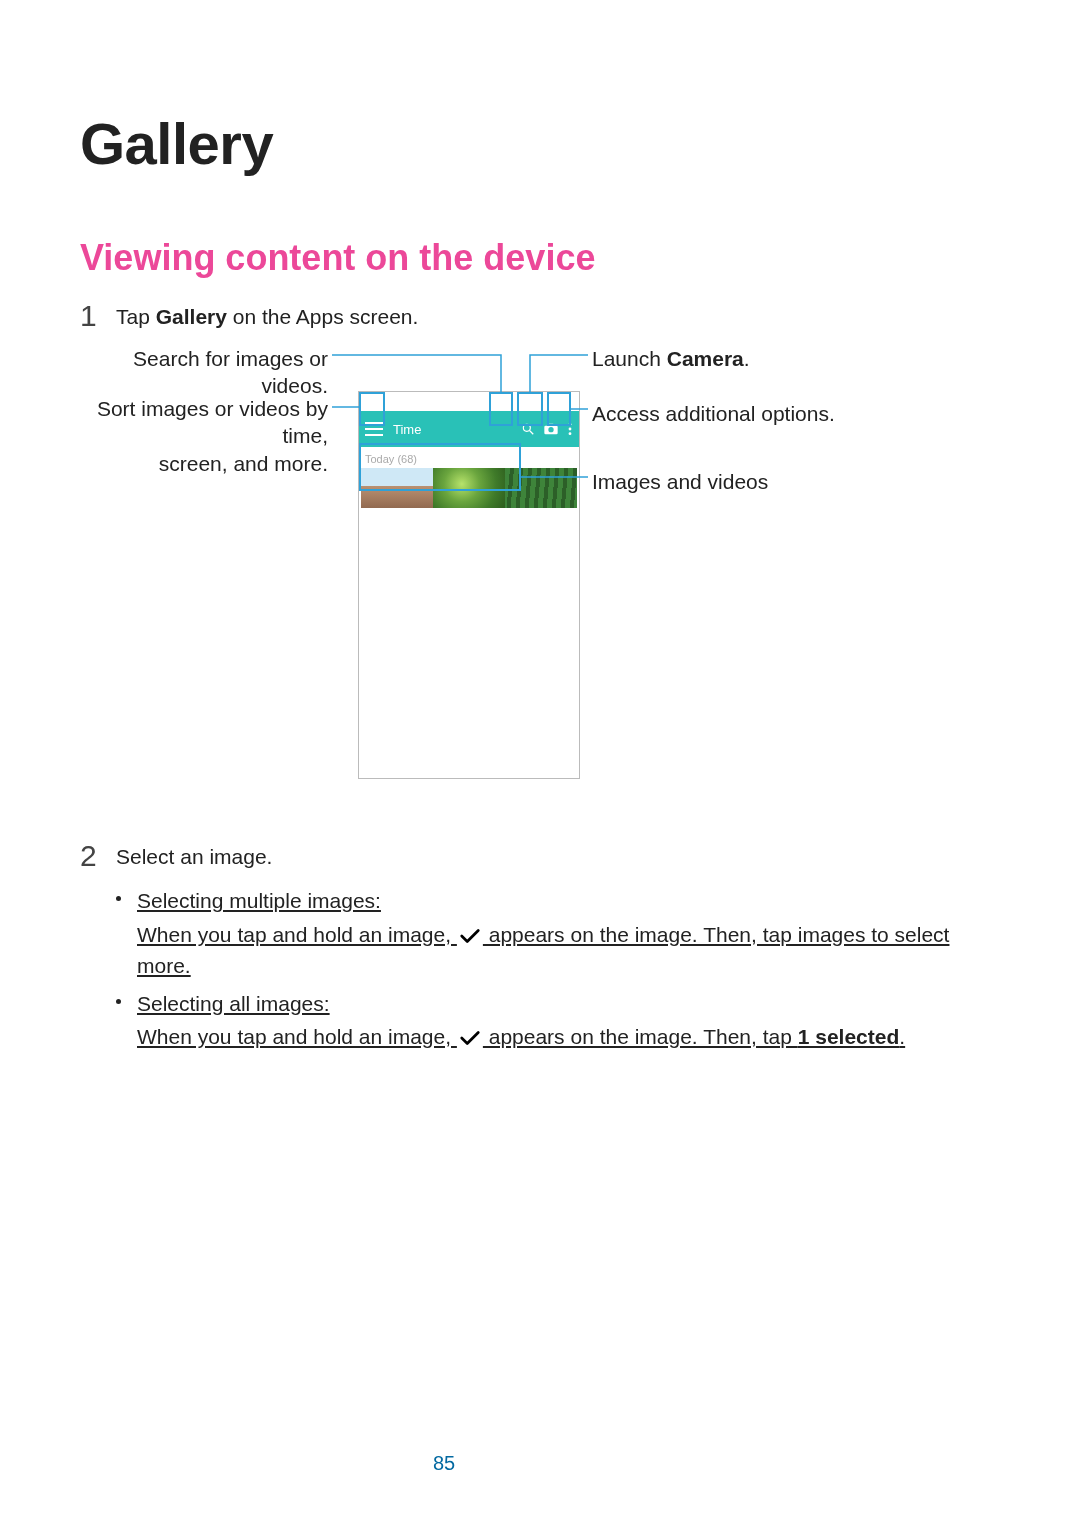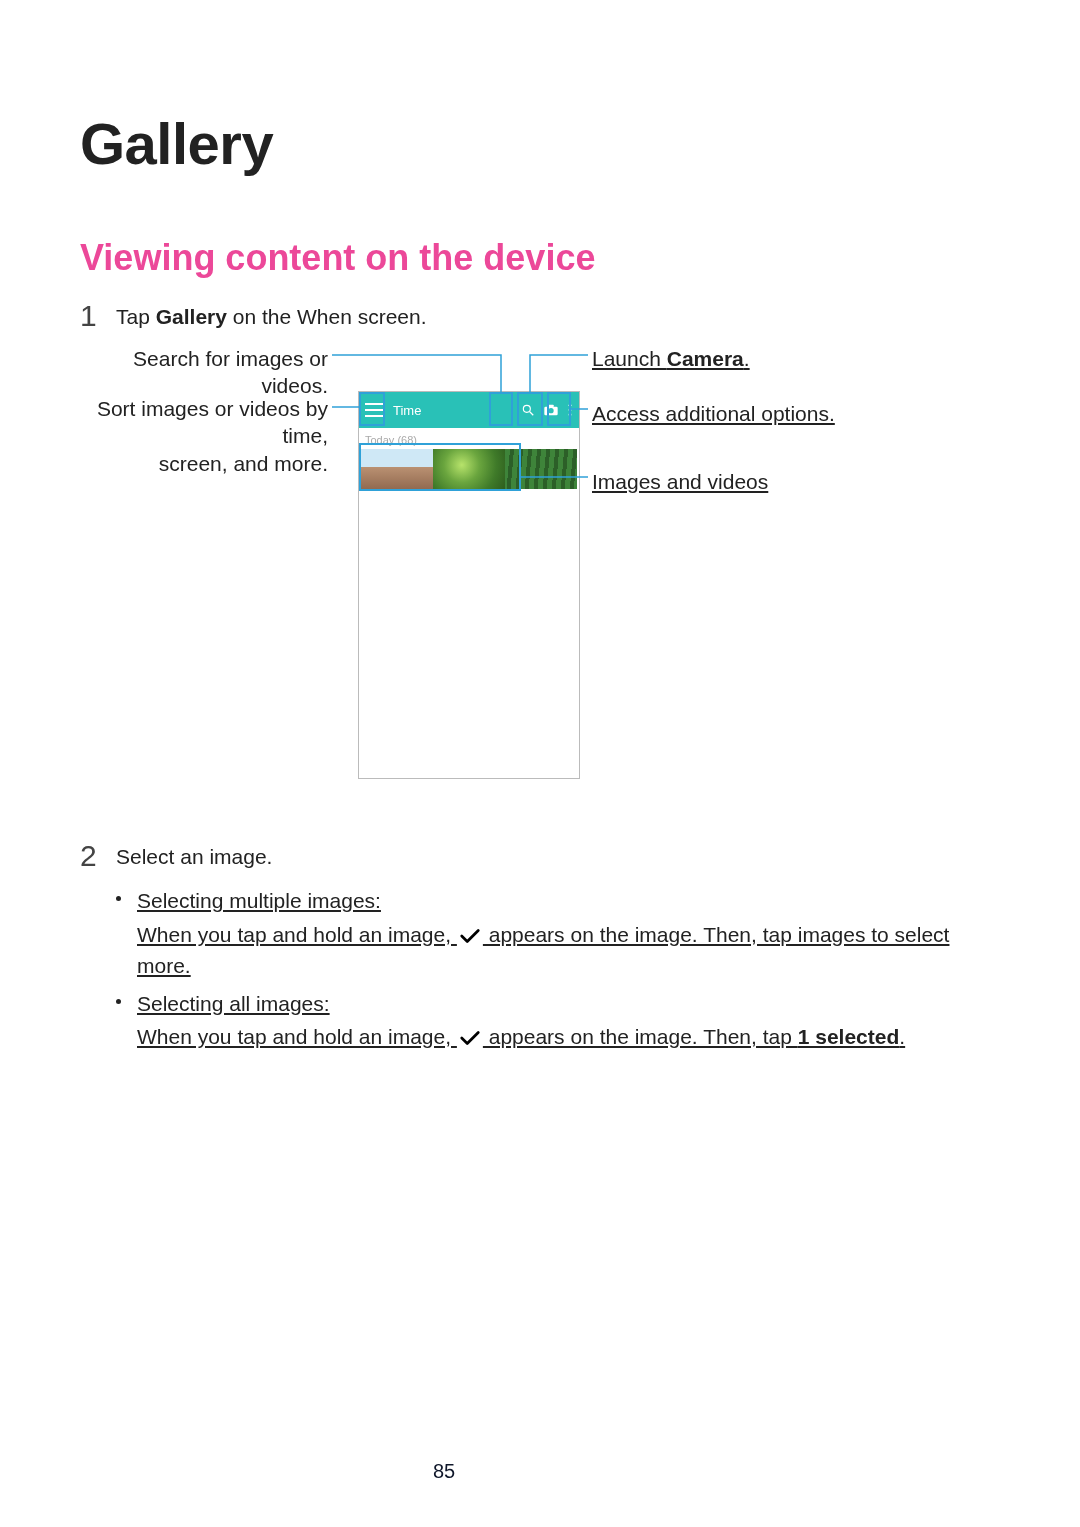--- a/index.html
+++ b/index.html
@@ -56,21 +56,21 @@
     width: 920px;
     height: 480px;
     margin-top: 10px;
   }
   .callout-left, .callout-right {
     position: absolute;
     font-size: 21px;
     line-height: 1.3;
   }
   .callout-left { text-align: right; }
-  .callout-right { text-align: left; text-decoration: underline; }
+  .callout-right { text-align: left; }
 
   
   .phone {
     position: absolute;
     left: 278px;
     top: 46px;
     width: 222px;
     height: 388px;
     border: 1px solid #bbb;
     background: #fff;
@@ -78,20 +78,21 @@
   }
   .phone .topbar {
     height: 36px;
     background: #29c1b7;
     display: flex;
     align-items: center;
     padding: 0 6px;
     gap: 8px;
     color: #fff;
     font-size: 13px;
+    margin-top: 19px;
   }
   .phone .topbar .hamb {
     width: 18px; height: 14px;
     display: flex; flex-direction: column; justify-content: space-between;
     margin-right: 2px;
   }
   .phone .topbar .hamb span {
     display: block; height: 2px; background: #fff;
   }
   .phone .topbar .spacer { flex: 1; }
@@ -148,41 +149,41 @@
     line-height: 1.5;
   }
   .bullet .bcontent .sub {
     display: block;
     margin-top: 2px;
   }
   .check { display: inline-block; vertical-align: middle; margin: 0 2px; }
 
   .page-number {
     position: absolute;
-    bottom: 44px;
+    bottom: 52px;
     left: 0;
     width: 888px;
     text-align: center;
     font-size: 20px;
-    color: #0f172a;
+    color: #0369a1;
   }
 </style>
 </head>
 <body>
 
 <div class="page">
 
   <h1 class="title">Gallery</h1>
 
   <h2 class="section">Viewing content on the device</h2>
 
   <div class="step">
     <div class="step-num">1</div>
     <div class="step-text">
-      <span>Tap </span><span class="bold">Gallery</span><span> on the When screen.</span>
+      <span>Tap </span><span class="bold">Gallery</span><span> on the Apps screen.</span>
     </div>
   </div>
 
   <div class="callouts-area">
 
     <div class="callout-left" style="left:0; top:0; width:248px;">Search for images or videos.</div>
     <div class="callout-left" style="left:0; top:50px; width:248px;">
       <span>Sort images or videos by time,</span><br>
       <span>screen, and more.</span>
     </div>

